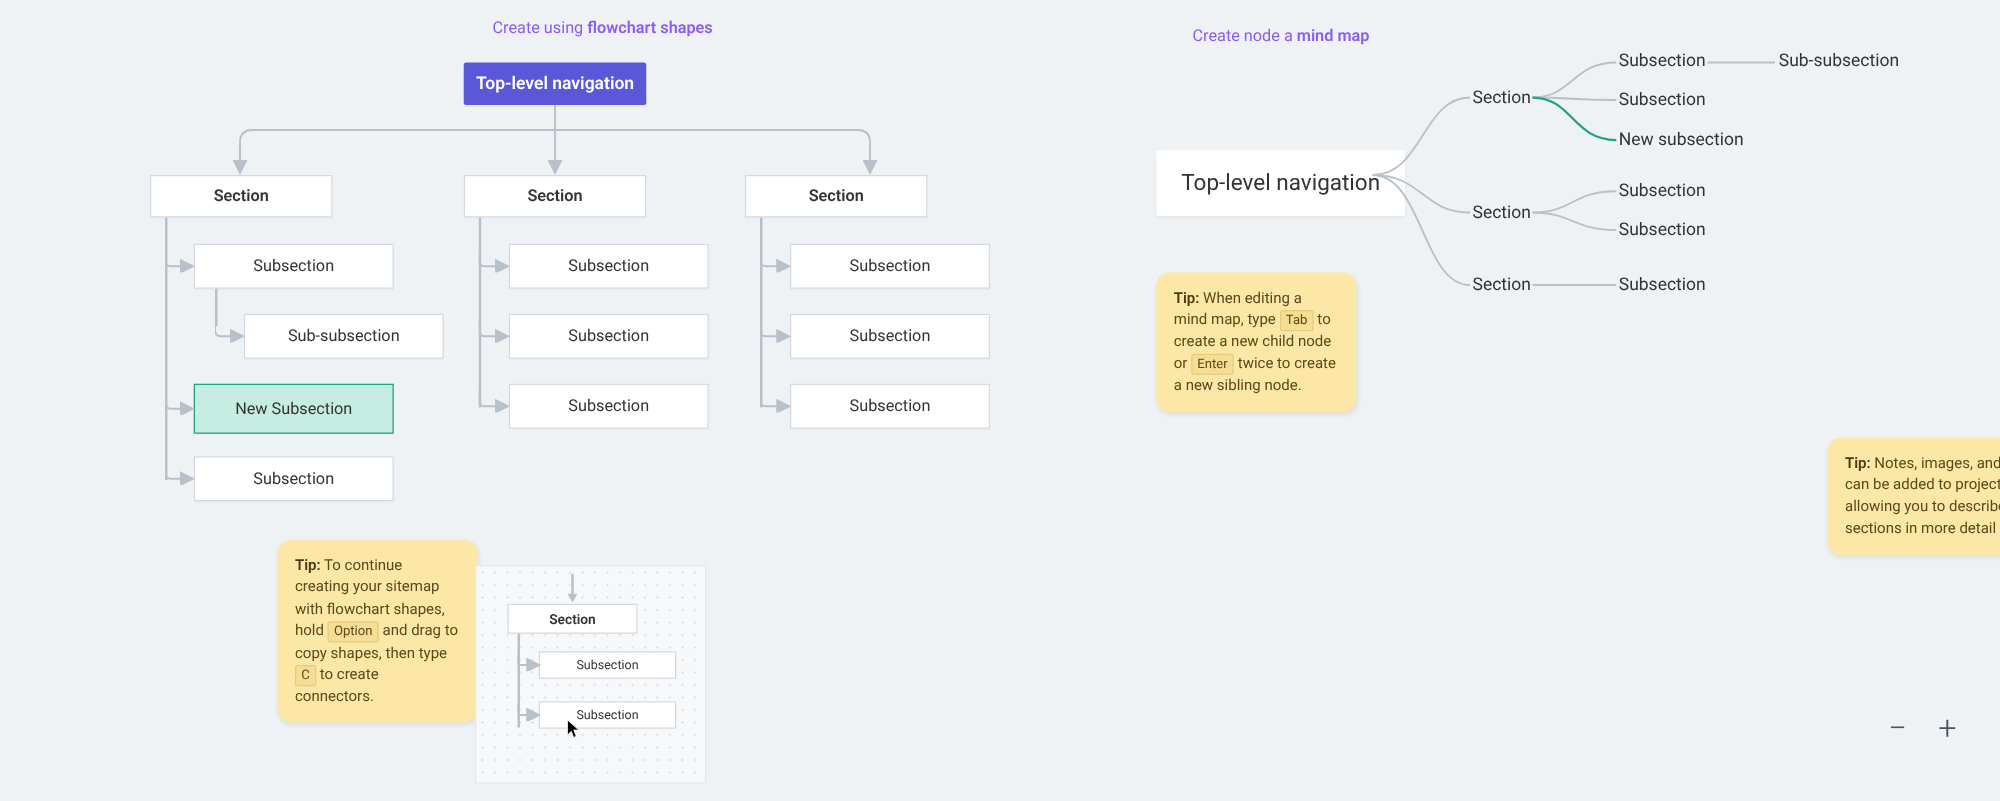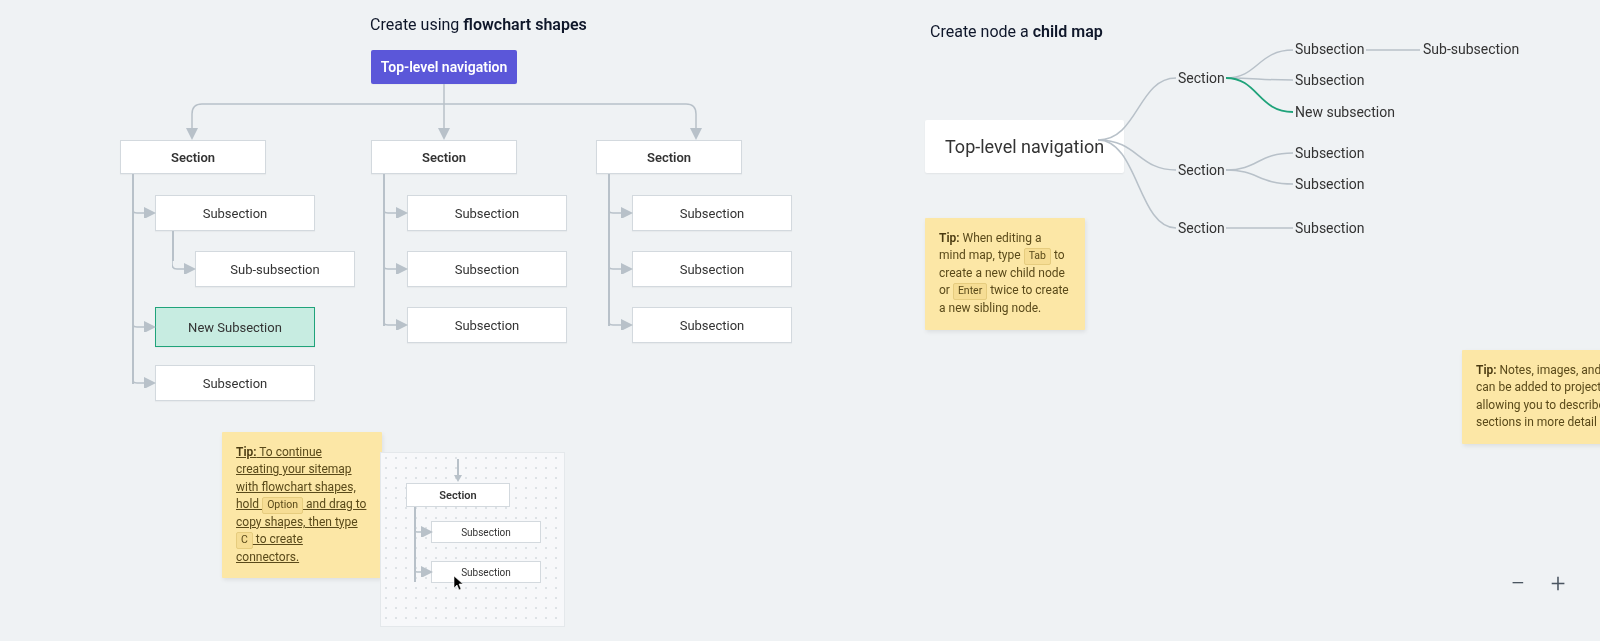--- a/index.html
+++ b/index.html
@@ -8,21 +8,21 @@
     width: 1600px; height: 641px;
     background: #eff2f4;
     font-family: -apple-system, BlinkMacSystemFont, "Segoe UI", Roboto, Helvetica, Arial, sans-serif;
     overflow: hidden;
     color: #333;
     position: relative;
   }
   .abs { position: absolute; }
 
   
-  .heading { font-size: 16px; color: #0f172a; }
+  .heading { font-size: 13px; color: #8b5cf6; margin-left: 24px; }
   .heading b { font-weight: 600; }
 
   
   .node {
     background: #fff;
     border: 1px solid #d3d9de;
     display: flex;
     align-items: center;
     justify-content: center;
     font-size: 13px;
@@ -53,21 +53,21 @@
   .vline { background: #b8c1c9; width: 1.5px; }
 
   
   .tip {
     background: #fce7a6;
     padding: 12px 14px;
     font-size: 12px;
     color: #5a4a1a;
     line-height: 1.45;
     box-shadow: 1px 2px 4px rgba(0,0,0,0.08);
-    border-radius: 1px;
+    border-radius: 11px;
   }
   .tip b { font-weight: 600; color: #4a3a10; }
   .kbd {
     display: inline-block;
     background: #f6dd94;
     border: 1px solid #e6cc7e;
     border-radius: 2px;
     padding: 0 4px;
     font-size: 10.5px;
     font-family: inherit;
@@ -203,21 +203,21 @@
 <div class="abs node" style="left:632px; top:251px; width:160px; height:36px;">Subsection</div>
 <svg class="connector" style="left:608px; top:256px; width:26px; height:18px;">
   <path d="M0,0 L0,8 Q0,13 5,13 L19,13" marker-end="url(#ahd)"></path>
 </svg>
 
 <div class="abs node" style="left:632px; top:307px; width:160px; height:36px;">Subsection</div>
 <svg class="connector" style="left:608px; top:312px; width:26px; height:18px;">
   <path d="M0,0 L0,8 Q0,13 5,13 L19,13" marker-end="url(#ahd)"></path>
 </svg>
 
-<div class="abs tip" style="left:222px; top:432px; width:160px;text-decoration:underline;">
+<div class="abs tip" style="left:222px; top:432px; width:160px;">
   <b>Tip:</b><span> To continue creating your sitemap with flowchart shapes, hold </span><span class="kbd">Option</span><span> and drag to copy shapes, then type </span><span class="kbd">C</span><span> to create connectors.</span>
 </div>
 
 <div class="abs mini-panel" style="left:380px; top:452px; width:185px; height:175px;">
 
   <div class="abs vline" style="left:76px; top:6px; height:18px;"></div>
   <div class="abs arrow-down" style="left:72.5px; top:22px;"></div>
 
   <div class="mini-node mini-section" style="left:25px; top:30px; width:104px; height:24px;">Section</div>
 
@@ -232,21 +232,21 @@
   <svg class="connector" style="left:33px; top:110px; width:19px; height:14px;">
     <path d="M0,0 L0,6 Q0,9 3,9 L13,9" marker-end="url(#ahd)"></path>
   </svg>
 
   <svg class="abs" style="left:72px; top:122px; width:12px; height:16px;">
     <path d="M1,1 L1,13 L4,10 L6,15 L8,14 L6,9 L10,9 Z" fill="#000" stroke="#fff" stroke-width="0.6"></path>
   </svg>
 </div>
 
 <div class="abs heading" style="left:930px; top:22px;">
-  <span>Create node a </span><b>child map</b>
+  <span>Create node a </span><b>mind map</b>
 </div>
 
 <div class="abs mm-root" style="left:925px; top:120px;">Top-level navigation</div>
 
 <div class="abs mm-label" style="left:1178px; top:70px;">Section</div>
 <div class="abs mm-label" style="left:1178px; top:162px;">Section</div>
 <div class="abs mm-label" style="left:1178px; top:220px;">Section</div>
 
 <div class="abs mm-label" style="left:1295px; top:41px;">Subsection</div>
 <div class="abs mm-label" style="left:1295px; top:72px;">Subsection</div>

